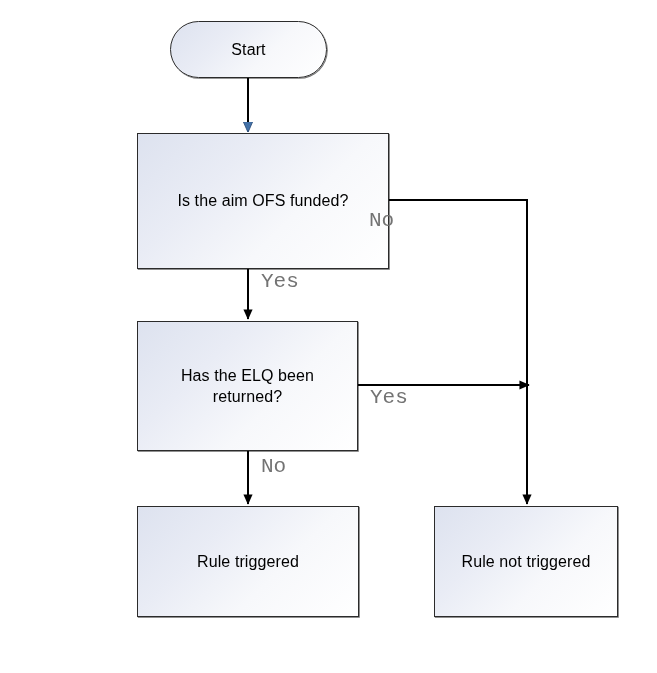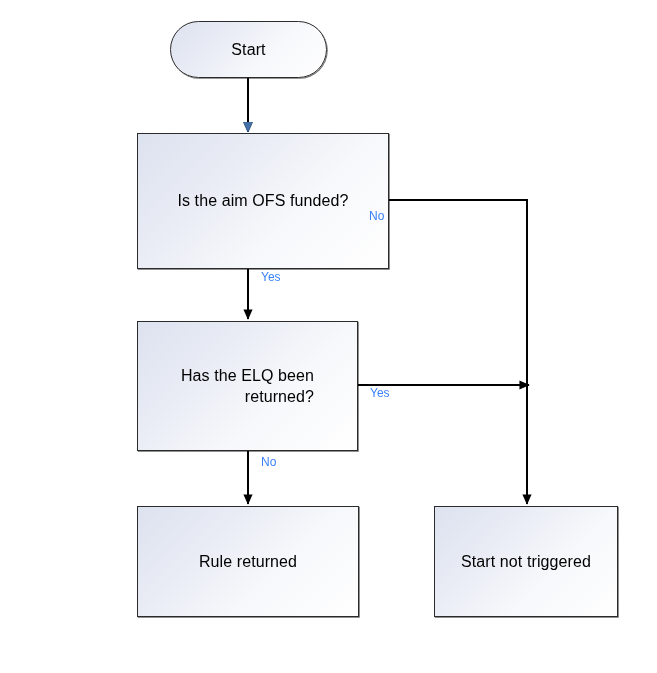--- a/index.html
+++ b/index.html
@@ -59,41 +59,41 @@
     left: 137px;
     top: 133px;
     width: 252px;
     height: 136px;
   }
   #node-decision-elq {
     left: 137px;
     top: 321px;
     width: 221px;
     height: 130px;
-    text-align: right;
   }
   #node-rule-triggered {
     left: 137px;
     top: 506px;
     width: 222px;
     height: 111px;
   }
   #node-rule-not-triggered {
     left: 434px;
     top: 506px;
     width: 184px;
     height: 111px;
   }
 
   
   .edge-label {
     position: absolute;
-    font-size: 12px;
-    color: #3b82f6;
+    font-size: 21px;
+    color: #737373;
     white-space: nowrap;
+    font-family: Liberation Mono, monospace;
   }
   #edge-label-ofs-no   { left: 369px; top: 209px; }
   #edge-label-ofs-yes  { left: 261px; top: 270px; }
   #edge-label-elq-yes  { left: 370px; top: 386px; }
   #edge-label-elq-no   { left: 261px; top: 455px; }
 
   svg { display: block; }
 </style>
 </head>
 <body>
@@ -126,23 +126,23 @@
 <div class="node" id="node-decision-ofs">
   <span class="node-label">Is the aim OFS funded?</span>
 </div>
 
 <div class="node" id="node-decision-elq">
   <span class="node-label">Has the ELQ been
 returned?</span>
 </div>
 
 <div class="node" id="node-rule-triggered">
-  <span class="node-label">Rule returned</span>
+  <span class="node-label">Rule triggered</span>
 </div>
 
 <div class="node" id="node-rule-not-triggered">
-  <span class="node-label">Start not triggered</span>
+  <span class="node-label">Rule not triggered</span>
 </div>
 
 <span class="edge-label" id="edge-label-ofs-no">No</span>
 <span class="edge-label" id="edge-label-ofs-yes">Yes</span>
 <span class="edge-label" id="edge-label-elq-yes">Yes</span>
 <span class="edge-label" id="edge-label-elq-no">No</span>
 
 </body></html>

